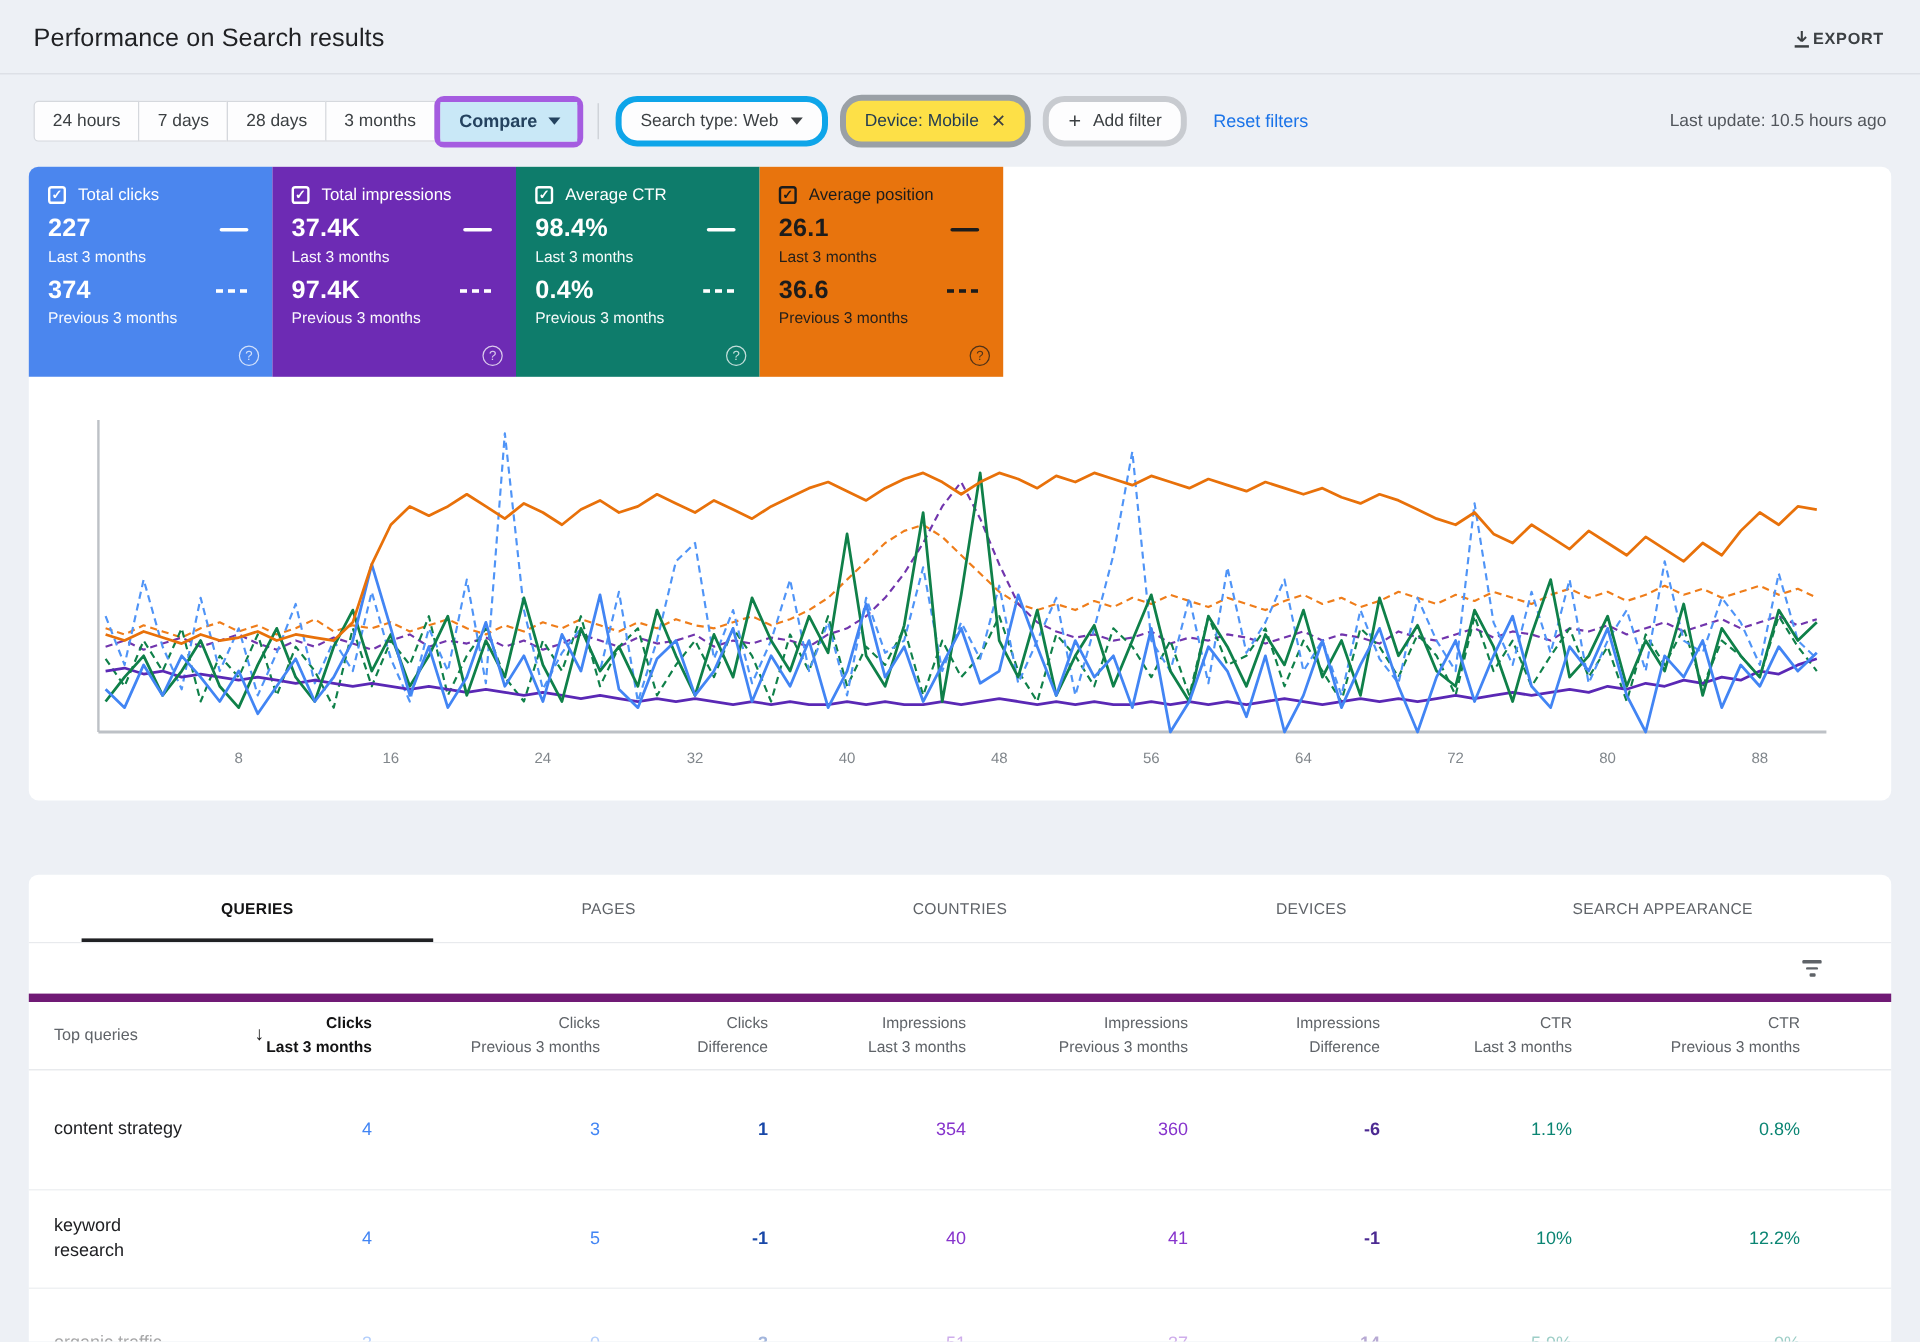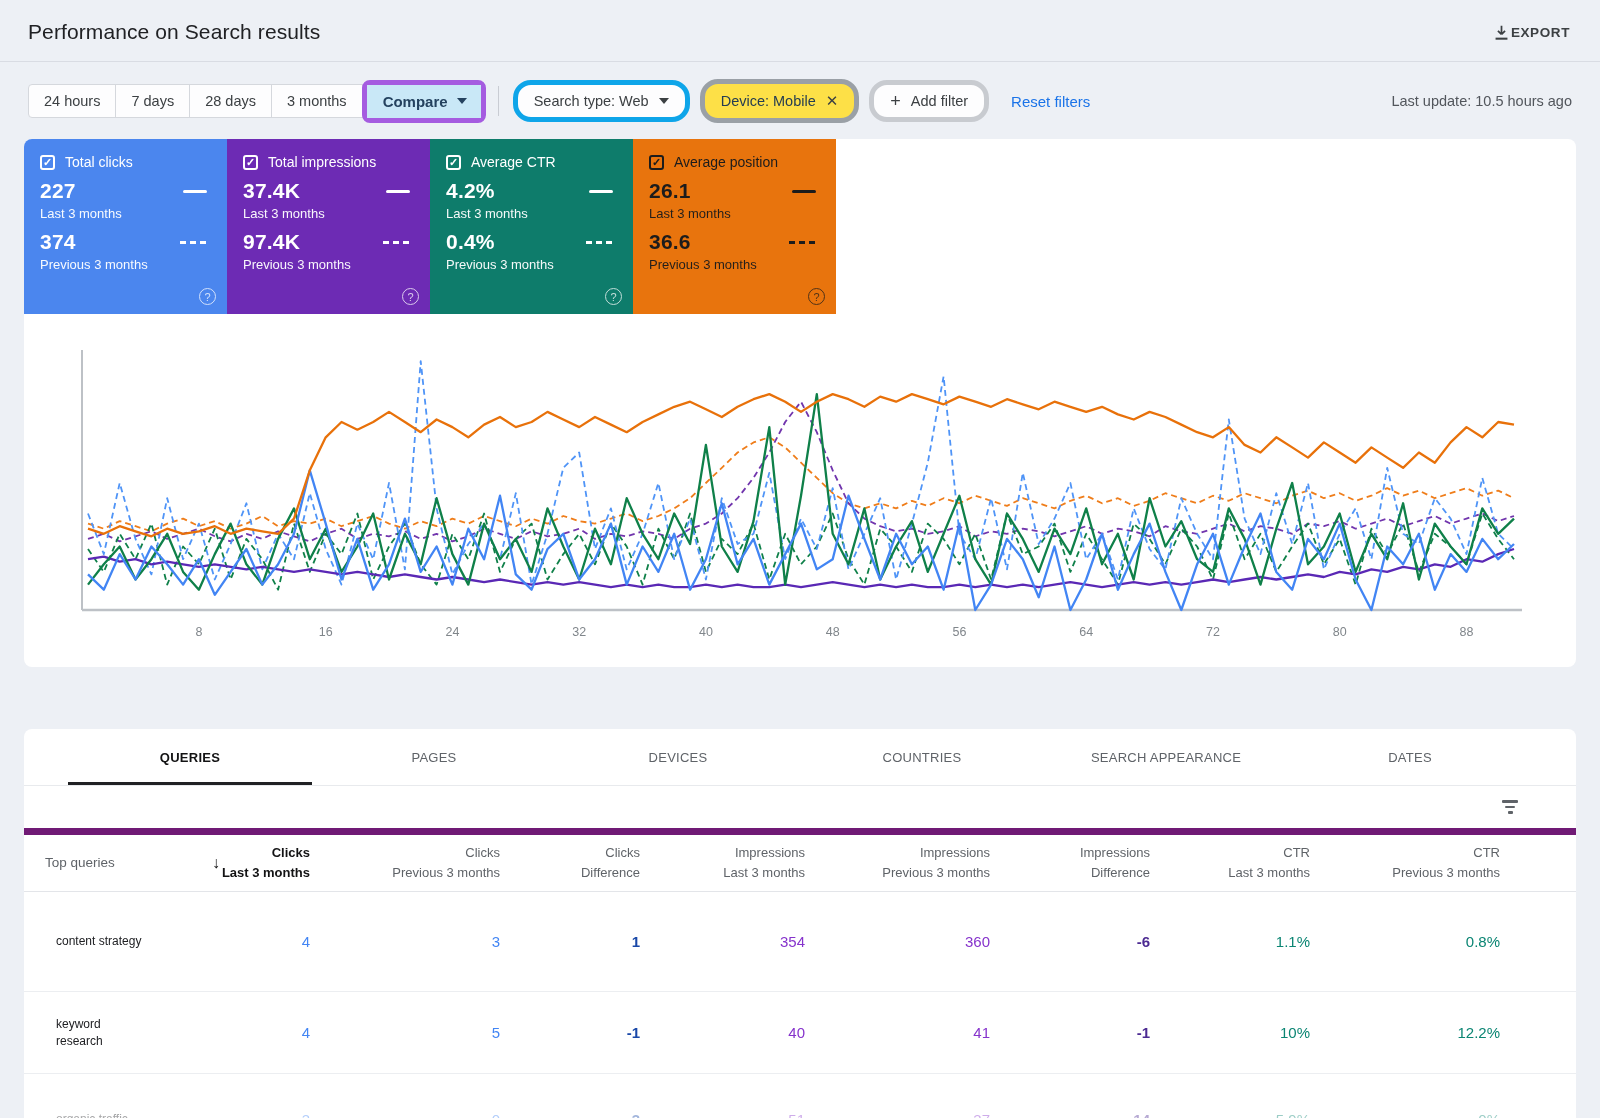--- a/index.html
+++ b/index.html
@@ -58,21 +58,21 @@
   .filter-list-icon i { display:block; height:2.5px; background:#5f6368; border-radius:1px; }
   .filter-list-icon i:nth-child(1){ width:16px; } .filter-list-icon i:nth-child(2){ width:10px; } .filter-list-icon i:nth-child(3){ width:5px; }
 
   .grid-row { display:grid; grid-template-columns:175px 90px 190px 140px 165px 185px 160px 160px 190px; padding:0 73px 0 21px; align-items:center; }
   .thead { height:64px; border-top:7px solid #701a75; border-bottom:1px solid #e3e5e9; color:#5f6368; font-size:13px; }
   .th { text-align:right; line-height:1.55; position:relative; cursor:pointer; }
   .th.first { text-align:left; font-size:13.5px; }
   .th.sorted { color:#131314; font-weight:700; }
   .sort-arrow { position:absolute; left:-8px; top:50%; transform:translateY(-50%); font-size:16px; font-weight:400; }
   .trow { border-bottom:1px solid #eceef1; cursor:pointer; }
-  .trow .query { font-size:12px; color:#202124; white-space:pre-line; line-height:1.35;margin-left:11px; }
+  .trow .query { font-size:15px; color:#202124; white-space:pre-line; line-height:1.35; }
   .cell { text-align:right; font-size:15px; }
   .c-clicks { color:#4285f4; }
   .c-clicksdiff { color:#1948a8; font-weight:700; }
   .c-impr { color:#8633cc; }
   .c-imprdiff { color:#4c2a92; font-weight:700; }
   .c-ctr { color:#0b8573; }
   .row-faded { opacity:.4; }
 </style>
 </head>
 <body>
@@ -161,21 +161,21 @@
         <div class="metric-period">Previous 3 months</div>
         <div class="help-circle">?</div>
       </div>
 
       <div class="metric-card" style="background:#0e7c6b;">
         <div class="card-head">
           <span class="cb">✓</span>
           <span>Average CTR</span>
         </div>
         <div class="val-row">
-            <span class="metric-value">4.2%</span>
+            <span class="metric-value">98.4%</span>
             <span class="mark-solid"></span>
           </div>
         <div class="metric-period">Last 3 months</div>
         <div class="val-row">
             <span class="metric-value">0.4%</span>
             <span class="mark-dashed"></span>
           </div>
         <div class="metric-period">Previous 3 months</div>
         <div class="help-circle">?</div>
       </div>
@@ -224,24 +224,23 @@
           <text x="1265.7" y="288" fill="#80868b" font-size="12.5" text-anchor="middle" font-family="Liberation Sans, sans-serif">80</text>
           <text x="1392.5" y="288" fill="#80868b" font-size="12.5" text-anchor="middle" font-family="Liberation Sans, sans-serif">88</text>
         </svg>
     </div>
   </div>
 
   <div class="table-panel">
     <div class="tabs-row">
       <div class="tab active">QUERIES</div>
       <div class="tab">PAGES</div>
+      <div class="tab">COUNTRIES</div>
       <div class="tab">DEVICES</div>
-      <div class="tab">COUNTRIES</div>
       <div class="tab">SEARCH APPEARANCE</div>
-      <div class="tab">DATES</div>
     </div>
     <hr class="tabs-underline">
 
     <div class="table-toolbar">
       <span class="filter-list-icon">
           <i></i>
           <i></i>
           <i></i>
         </span>
     </div>

